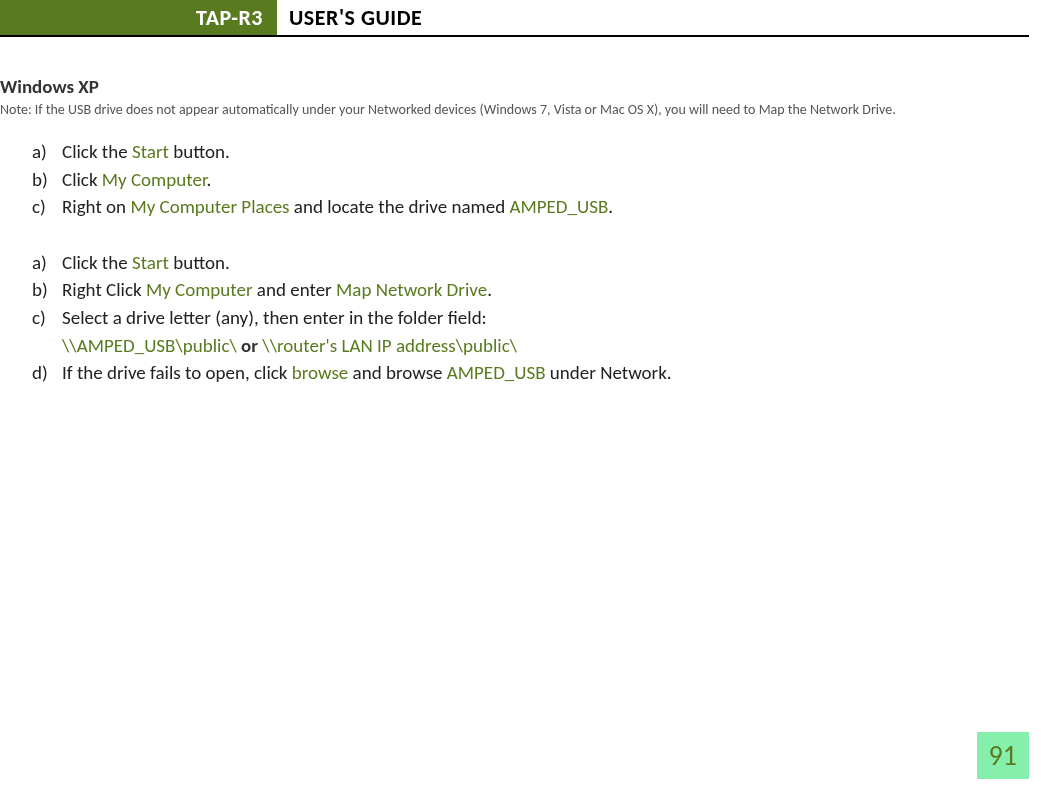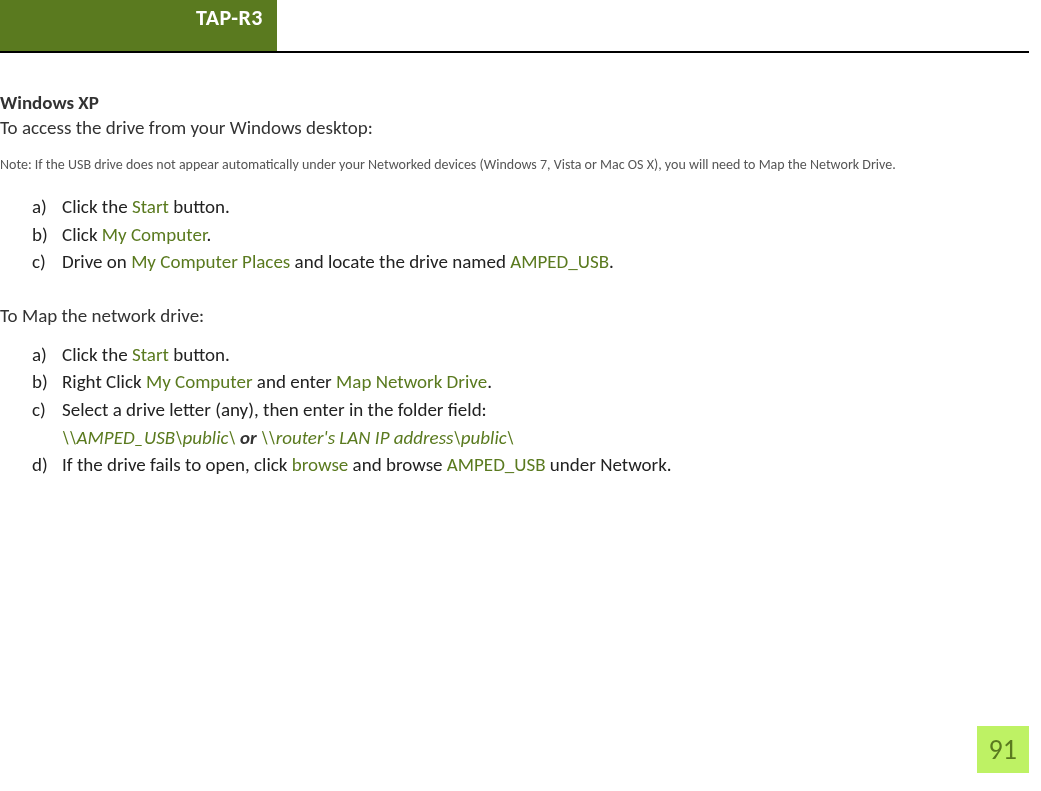--- a/index.html
+++ b/index.html
@@ -20,21 +20,21 @@
       align-items: stretch;
       border-bottom: 2px solid #000;
       margin-left: 0;
       margin-right: 12px;
     }
     .header-tag {
       background: #5a7a1f;
       color: #fff;
       font-weight: bold;
       font-size: 22px;
-      padding: 4px 14px 20px 0;
+      padding: 4px 14px 4px 0;
       width: 277px;
       text-align: right;
       letter-spacing: 0.5px;
     }
     .header-title {
       font-weight: bold;
       font-size: 22px;
       padding: 4px 0 4px 12px;
       letter-spacing: 0.5px;
     }
@@ -73,70 +73,68 @@
     }
     .steps li .marker {
       position: absolute;
       left: 0;
       top: 0;
     }
     .steps .subline {
       padding-left: 30px;
       font-size: 19px;
       line-height: 1.45;
-      font-style: italic;
     }
     .kw {
       color: #5a7a1f;
     }
     .subheading {
       font-size: 19px;
       color: #333;
       margin-bottom: 14px;
     }
     .page-number {
       position: absolute;
       right: 12px;
-      bottom: 18px;
-      background: #bef264;
+      bottom: 12px;
+      background: #86efac;
       color: #5a7a1f;
       font-size: 28px;
       padding: 6px 12px;
       min-width: 46px;
       text-align: center;
     }
   </style>
 </head>
 <body>
 
 <div class="header">
   <div class="header-tag">TAP-R3</div>
+  <div class="header-title">USER'S GUIDE</div>
 </div>
 
 <div class="content">
   <div class="section-title">Windows XP</div>
-  <div class="intro-line">To access the drive from your Windows desktop:</div>
   <div class="note">Note: If the USB drive does not appear automatically under your Networked devices (Windows 7, Vista or Mac OS X), you will need to Map the Network Drive.</div>
 
   <ul class="steps">
     <li>
       <span class="marker">a)</span>
       <span>Click the </span><span class="kw">Start</span><span> button.</span>
     </li>
     <li>
       <span class="marker">b)</span>
       <span>Click </span><span class="kw">My Computer</span><span>.</span>
     </li>
     <li>
       <span class="marker">c)</span>
-      <span>Drive on </span><span class="kw">My Computer Places</span><span> and locate the drive named </span><span class="kw">AMPED_USB</span><span>.</span>
+      <span>Right on </span><span class="kw">My Computer Places</span><span> and locate the drive named </span><span class="kw">AMPED_USB</span><span>.</span>
     </li>
   </ul>
 
-  <div class="subheading">To Map the network drive:</div>
 
   <ul class="steps">
     <li>
       <span class="marker">a)</span>
       <span>Click the </span><span class="kw">Start</span><span> button.</span>
     </li>
     <li>
       <span class="marker">b)</span>
       <span>Right Click </span><span class="kw">My Computer</span><span> and enter </span><span class="kw">Map Network Drive</span><span>.</span>
     </li>

